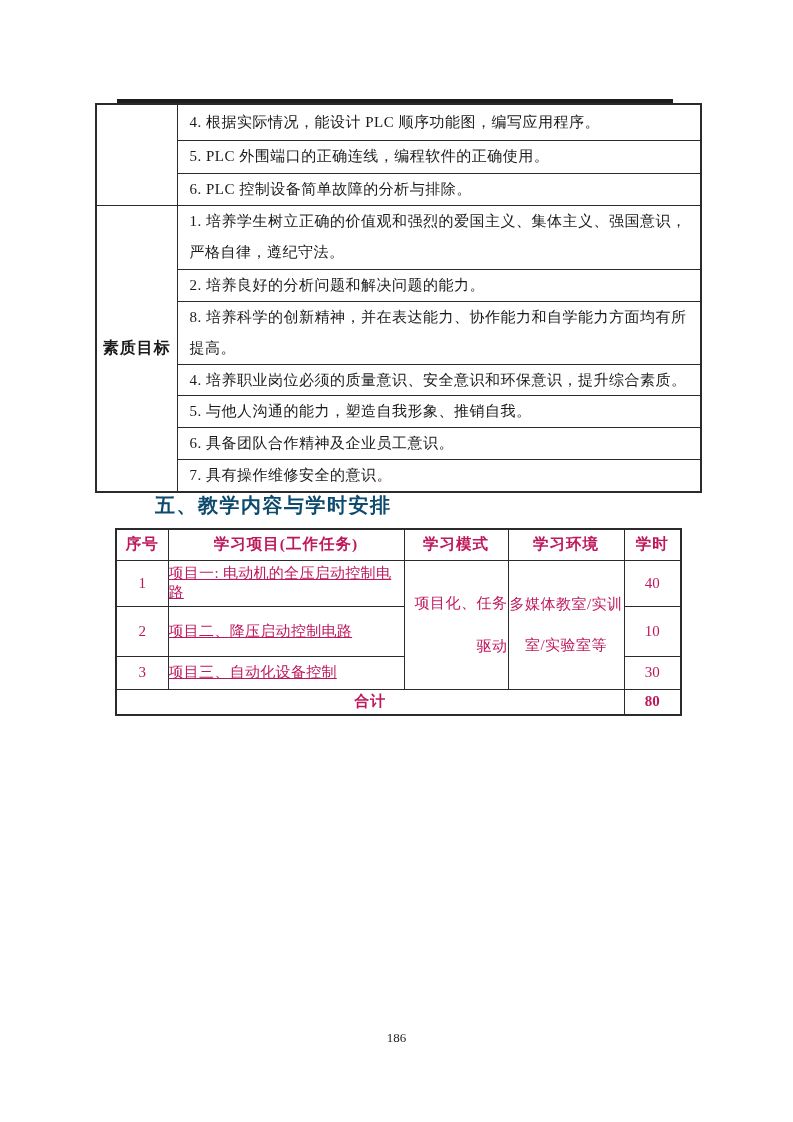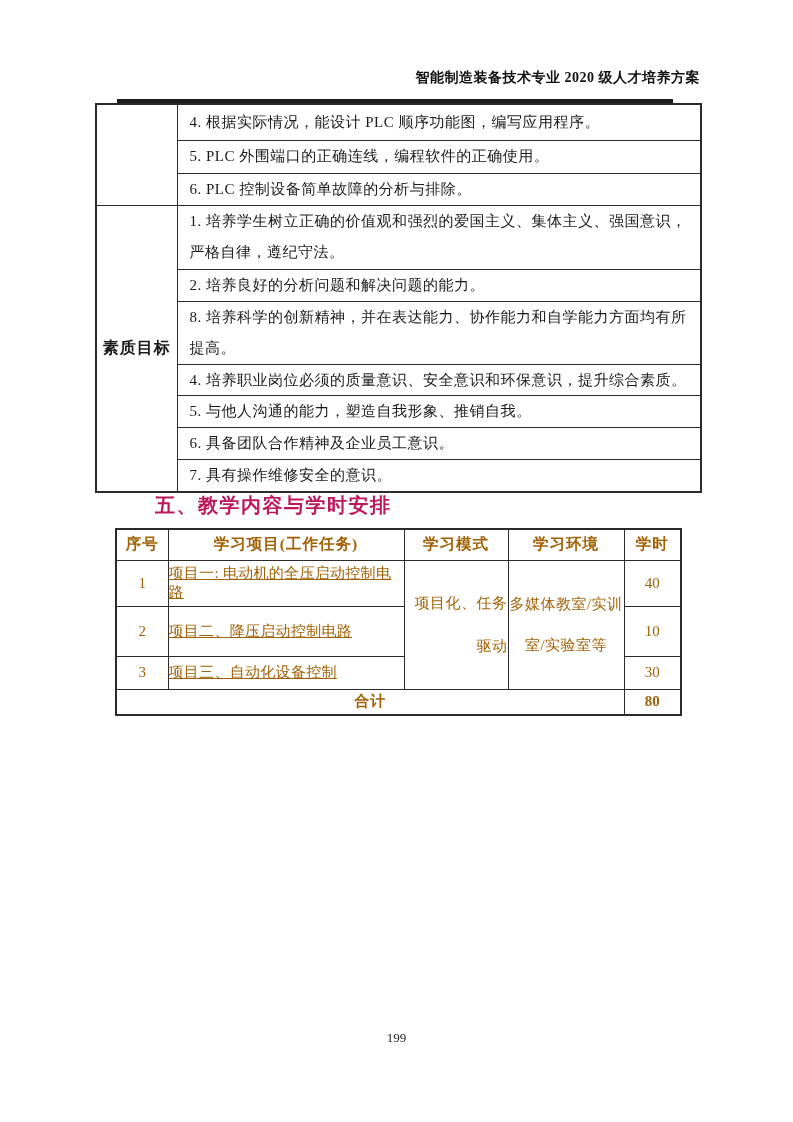--- a/index.html
+++ b/index.html
@@ -33,33 +33,33 @@
     text-align:center; padding:0; letter-spacing:1px;
   }
   table.t1 td.side.bold { font-weight:bold; font-size:16px; }
   tr.h36{height:36px} tr.h33{height:33px} tr.h32{height:32px}
   tr.h64{height:64px} tr.h63{height:63px} tr.h30{height:30px}
 
   
   .section-title {
     position:absolute; left:155px; top:492px;
     font-family:"Liberation Sans", sans-serif;
-    font-size:20px; font-weight:bold; letter-spacing:1.5px; color:#be185d;
+    font-size:20px; font-weight:bold; letter-spacing:1.5px; color:#0c4a6e;
     white-space:nowrap;
   }
 
   
   table.t2 {
     position:absolute; left:115px; top:528px; width:565px;
     border-collapse:collapse; table-layout:fixed;
     border:2px solid #2b2b2b;
   }
   table.t2 th, table.t2 td {
     border:1px solid #2b2b2b; vertical-align:middle;
-    font-size:15px; color:#a16207; padding:0;
+    font-size:15px; color:#be185d; padding:0;
   }
   table.t2 th { font-weight:bold; font-size:15.5px; letter-spacing:1px; text-align:center; }
   tr.hh{height:31px} tr.r1{height:46px} tr.r2{height:50px} tr.r3{height:33px} tr.rt{height:26px}
   td.no    { text-align:center; font-size:14.5px; }
   td.proj  { text-align:left; padding:0 8px; font-size:14px; letter-spacing:0.3px;text-decoration:underline; }
   td.mode  { text-align:right; line-height:2.85; letter-spacing:0.5px; padding:0 6px; }
   td.env   { text-align:center; line-height:2.7;  letter-spacing:0.5px; padding:0 12px; }
   td.hours { text-align:center; font-size:14.5px; }
   td.total-label { text-align:center; font-weight:bold; font-size:16px; letter-spacing:1px; }
   td.total-hours { text-align:center; font-weight:bold; font-size:15px; }
@@ -67,21 +67,20 @@
   .page-footer {
     position:absolute; left:0; top:1030px; width:793px;
     text-align:center; font-size:13px; color:#222;
   }
 </style>
 </head>
 <body>
 
 <div class="page">
 
-  <span class="header-title">智能制造装备技术专业 2020 级人才培养方案</span>
   <div class="header-rule"></div>
 
   <table class="t1">
     <colgroup>
         <col style="width:81px">
         <col style="width:524px">
       </colgroup>
     <tbody>
       <tr class="h36">
         <td class="side" rowspan="3"></td>
@@ -153,15 +152,15 @@
         <td class="proj">项目三、自动化设备控制</td>
         <td class="hours">30</td>
       </tr>
       <tr class="rt">
         <td class="total-label" colspan="4">合计</td>
         <td class="total-hours">80</td>
       </tr>
     </tbody>
   </table>
 
-  <div class="page-footer">199</div>
+  <div class="page-footer">186</div>
 
 </div>
 
 </body></html>

